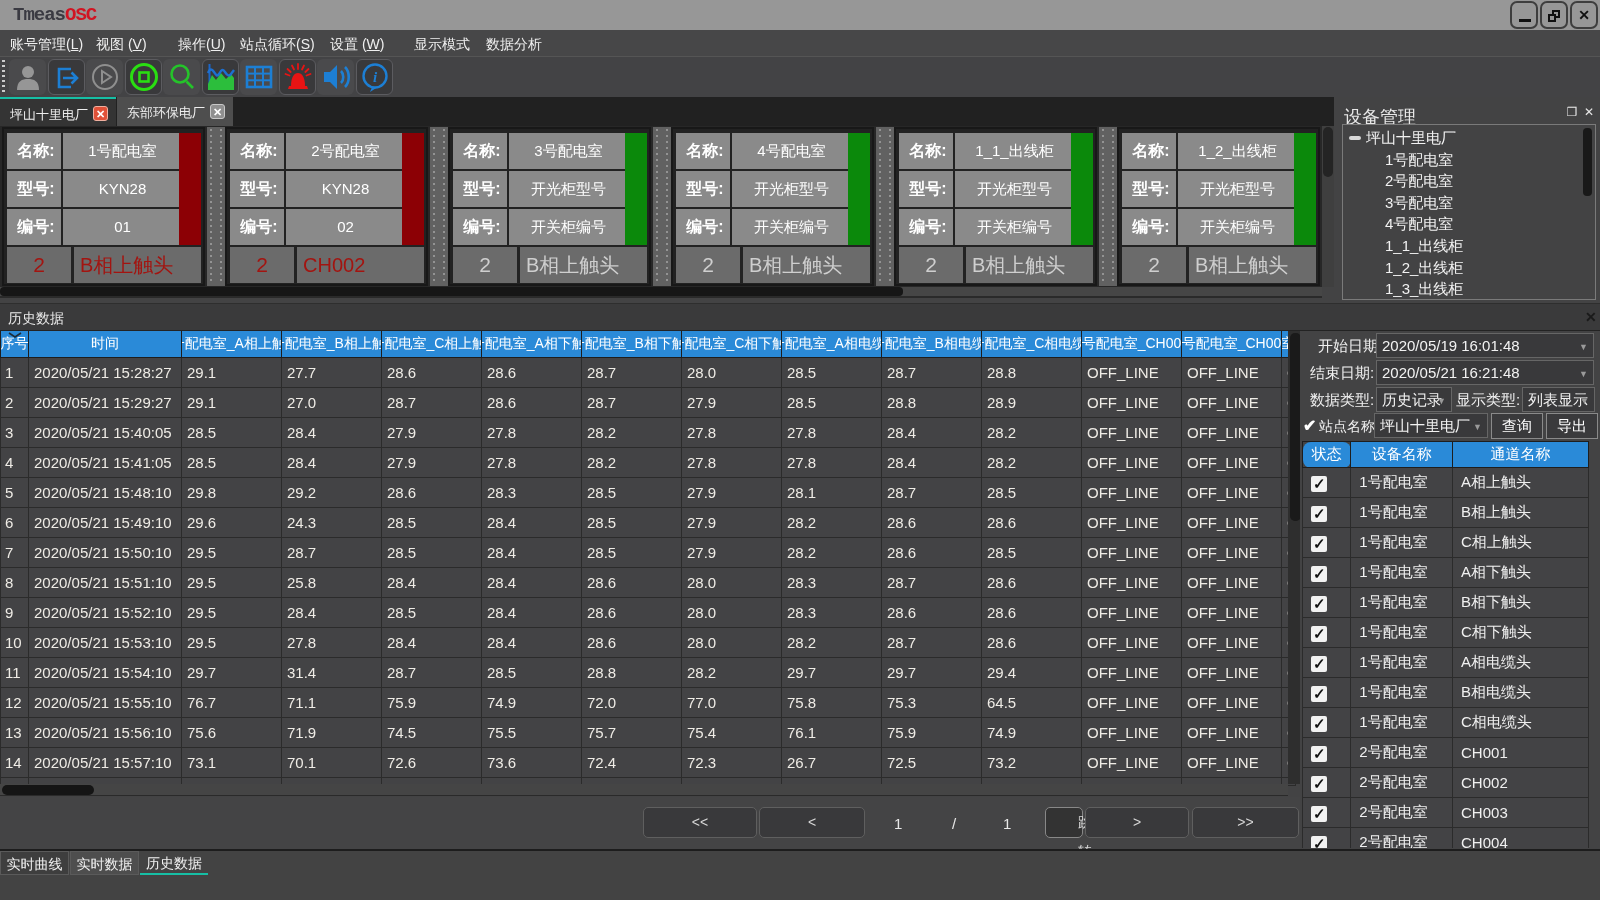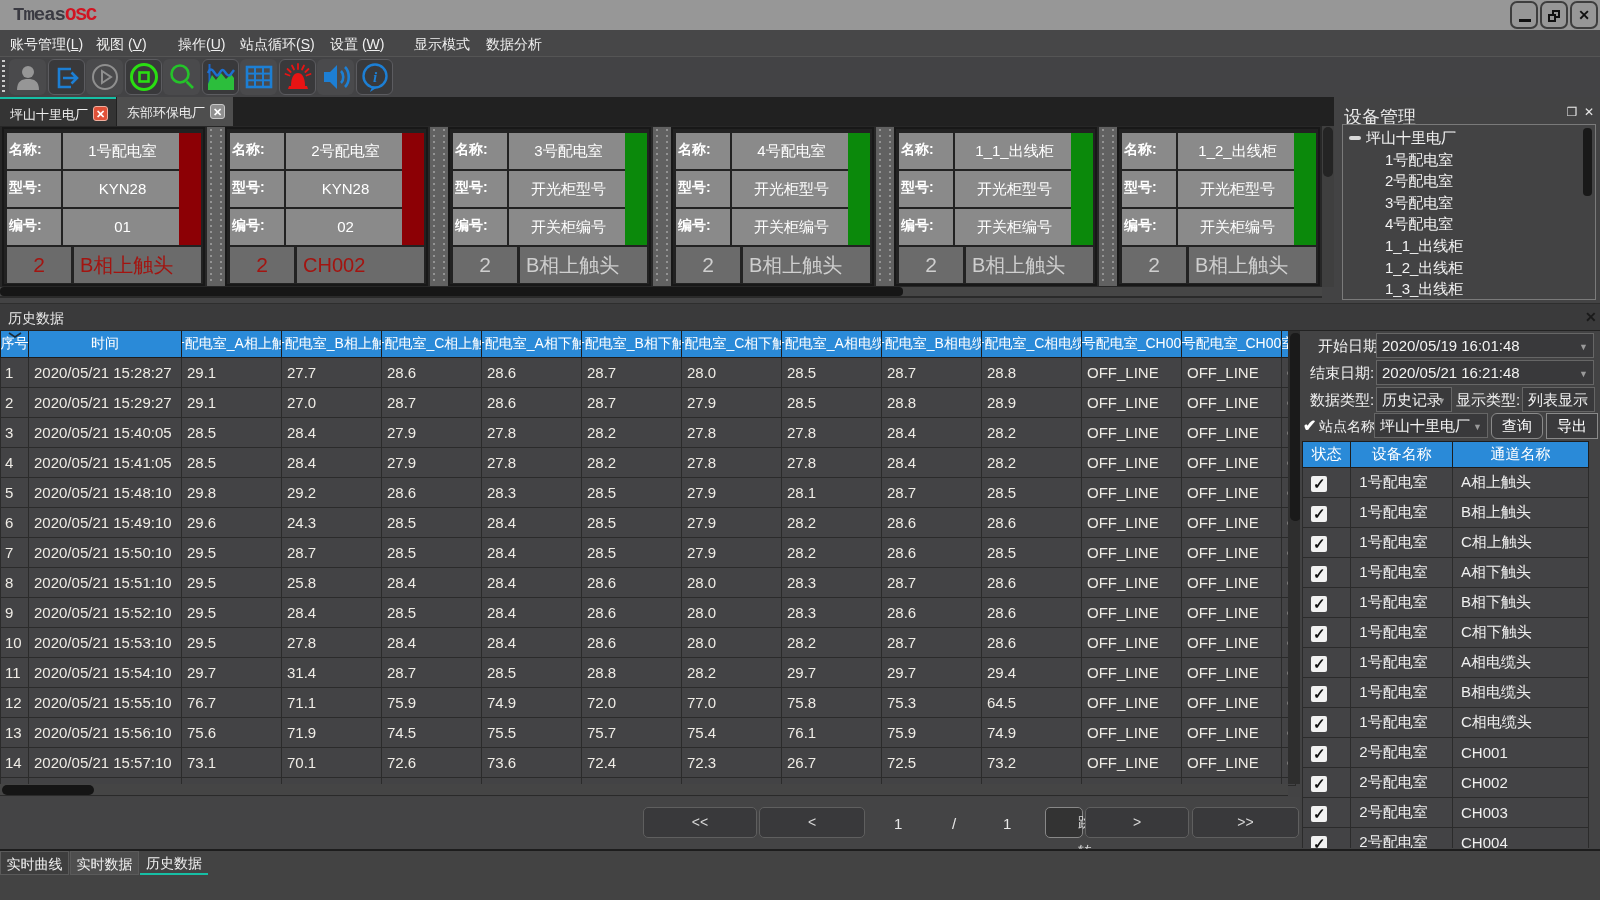--- a/index.html
+++ b/index.html
@@ -40,21 +40,21 @@
   color:#fff; font-size:11px; font-weight:bold; text-align:center; line-height:15px; }
 #tab1 .closebox { left:93px; background:#e05138; border:1px solid #f0b0a0; }
 #tab2 .closebox { left:93px; background:#8f8f8f; border:1px solid #c8c8c8; color:#fff; }
 
 
 #cards { left:0; top:126px; width:1322px; height:161px; background:#272727; }
 .card { position:absolute; top:1px; width:203px; height:159px; background:#222;
   border:2px solid #181818; }
 .crow { position:absolute; left:3px; width:173px; height:36px; background:#8a8a8a;
   color:#fff; }
-.crow .k { position:absolute; left:2px; top:8px; width:54px; text-align:left; font-weight:bold; font-size:14px; }
+.crow .k { position:absolute; left:2px; top:8px; width:54px; text-align:center; font-weight:bold; font-size:16px; }
 .crow .v { position:absolute; left:60px; top:9px; width:111px; text-align:center; font-size:15px; }
 .crow .k:after { content:""; }
 .cbar { position:absolute; left:175px; top:4px; width:22px; height:112px; }
 .cfoot { position:absolute; left:3px; top:118px; width:194px; height:36px; }
 .cfootn { position:absolute; left:0; top:0; width:64px; height:36px; background:#6b6b6b;
   font-size:21px; text-align:center; line-height:36px; }
 .cfoott { position:absolute; left:67px; top:0; width:127px; height:36px; background:#6b6b6b;
   font-size:20px; line-height:36px; padding-left:6px; }
 .vline { position:absolute; top:0; height:113px; width:2px; background:#222; }
 .gap-dots { position:absolute; width:2px; height:155px;
@@ -761,26 +761,26 @@
     <div class="qinput" style="left:76px; top:2px; width:218px; height:25px; line-height:23px;">2020/05/19 16:01:48<span class="arr">▼</span></div>
     <div class="qlabel" style="left:10px; top:33px;">结束日期:</div>
     <div class="qinput" style="left:76px; top:29px; width:218px; height:25px; line-height:23px;">2020/05/21 16:21:48<span class="arr">▼</span></div>
     <div class="qlabel" style="left:10px; top:60px;">数据类型:</div>
     <div class="qinput" style="left:76px; top:56px; width:76px; height:25px; line-height:23px;">历史记录<span class="arr">▼</span></div>
     <div class="qlabel" style="left:156px; top:60px;">显示类型:</div>
     <div class="qinput" style="left:222px; top:56px; width:73px; height:25px; line-height:23px; padding-left:5px;">列表显示<span class="arr">▼</span></div>
     <div class="qlabel" style="left:3px; top:85px; color:#fff; font-weight:bold; font-size:16px;">✔</div>
     <div class="qlabel" style="left:19px; top:87px; font-size:14px;">站点名称</div>
     <div class="qinput" style="left:74px; top:82px; width:114px; height:25px; line-height:23px; padding-left:5px;">坪山十里电厂<span class="arr">▼</span></div>
-    <div class="qbtn" style="left:191px; top:82px; width:52px; height:26px; line-height:24px;border-radius:6px;">查询</div>
+    <div class="qbtn" style="left:191px; top:82px; width:52px; height:26px; line-height:24px;">查询</div>
     <div class="qbtn" style="left:246px; top:82px; width:52px; height:26px; line-height:24px;">导出</div>
     <table id="qtable">
         <tbody id="qt">
           <tr>
-            <th style="width:48px;">状态</th>
+            <th style="width:48px;border-radius:8px;">状态</th>
             <th style="width:101px;">设备名称</th>
             <th style="width:135px;">通道名称</th>
           </tr>
           <tr>
             <td style="text-align:left;"><span class="cbx"></span></td>
             <td>1号配电室</td>
             <td>A相上触头</td>
           </tr>
           <tr>
             <td style="text-align:left;"><span class="cbx"></span></td>

